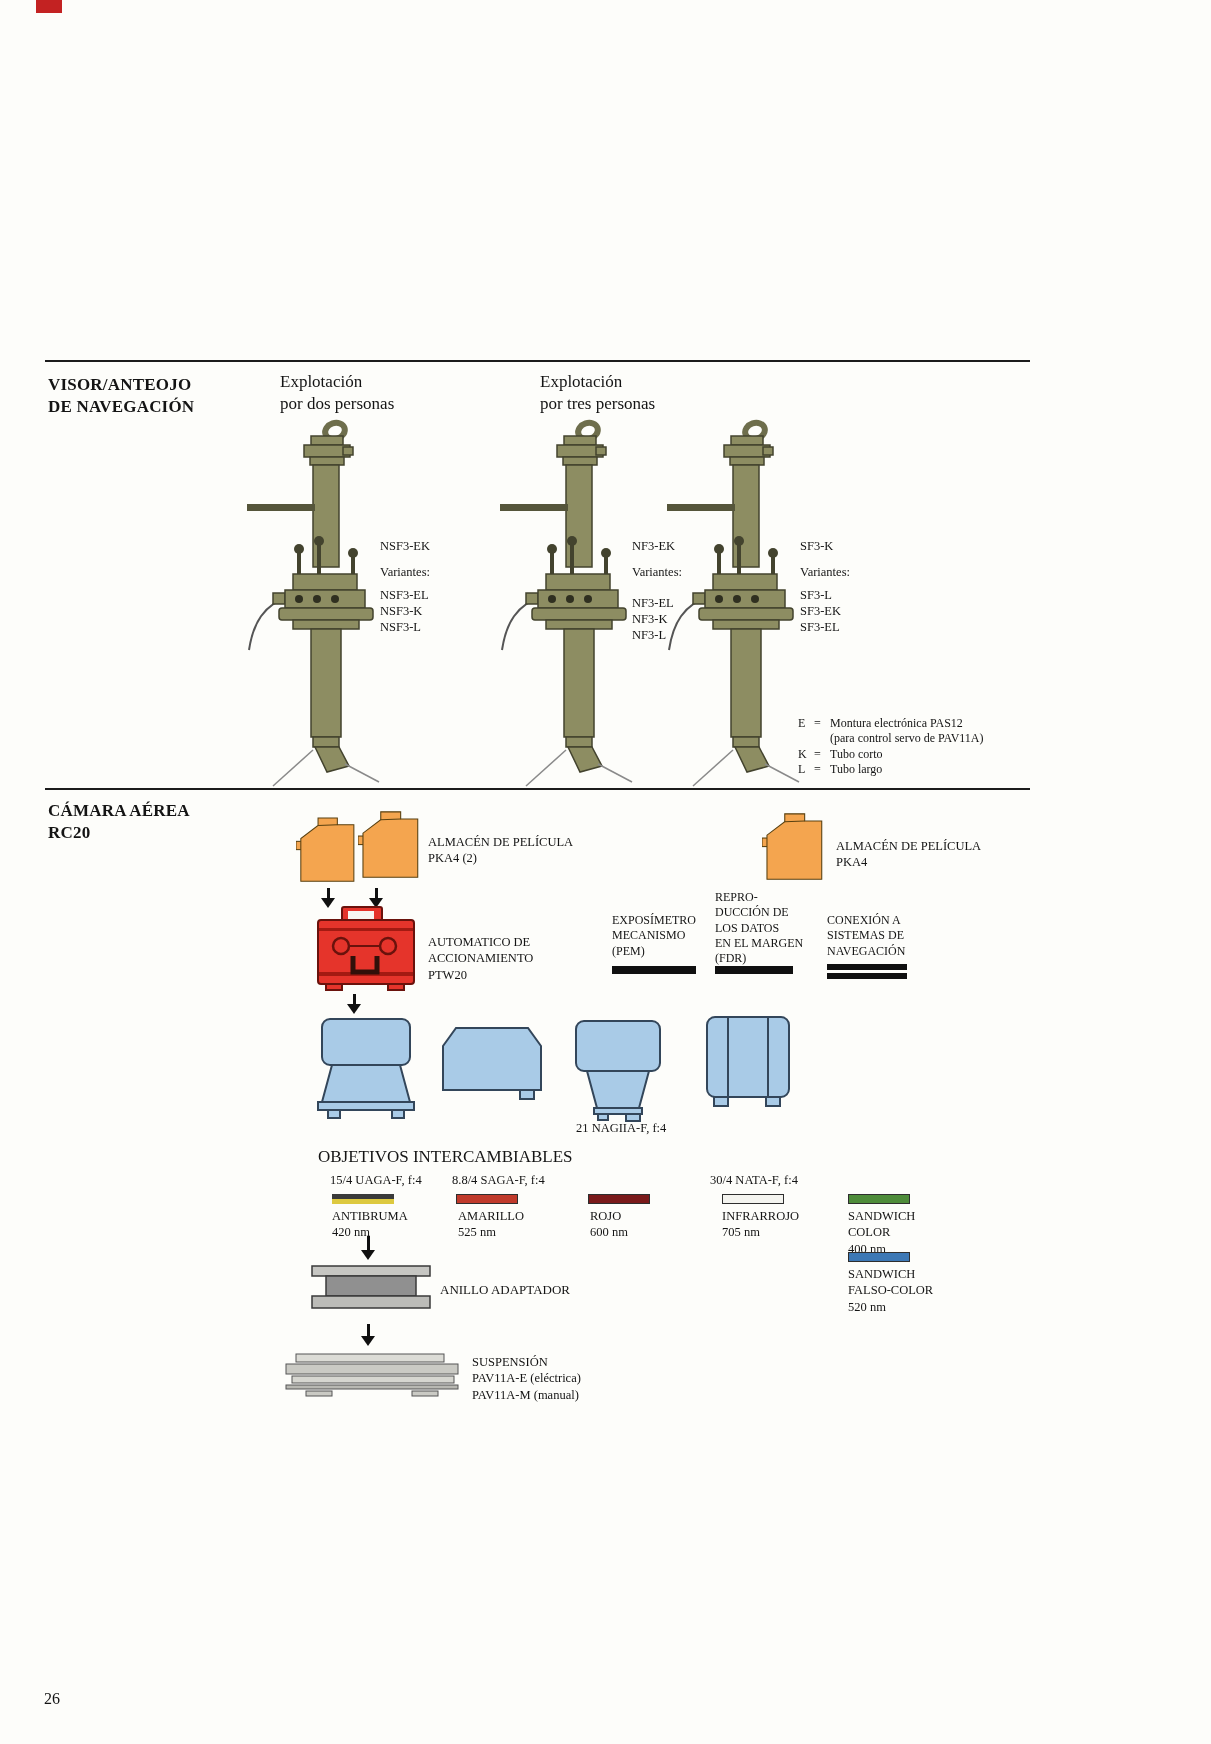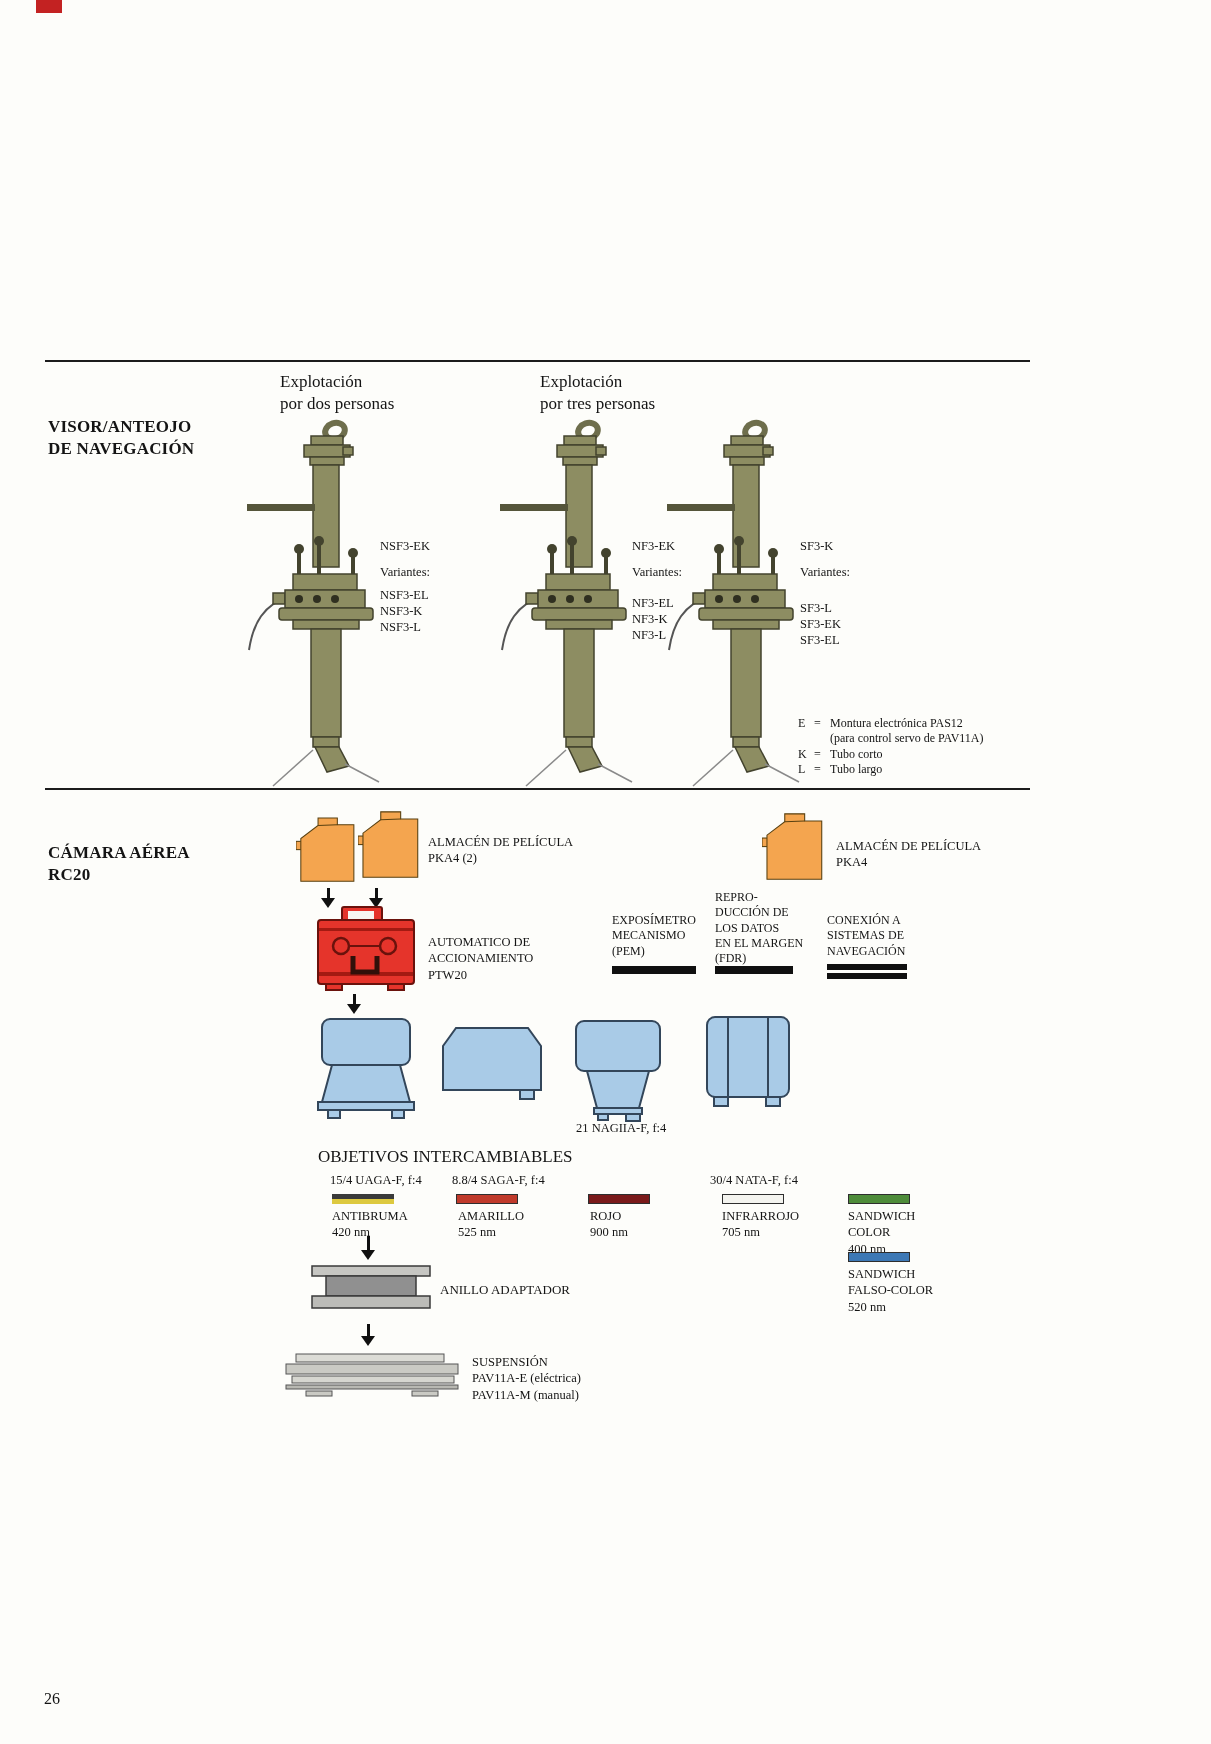--- a/index.html
+++ b/index.html
@@ -4,21 +4,21 @@
 <style>
   * { margin:0; padding:0; box-sizing:border-box; }
   html,body { background:#e9e9e5; }
   .page {
     position:relative; width:1211px; height:1744px; margin:0 auto;
     background:#fdfdfa; overflow:hidden;
     font-family:"Liberation Serif","DejaVu Serif",serif; color:#141414;
   }
   .abs { position:absolute; }
   .pre { white-space:pre-line; }
-  .h1  { font-size:17px; font-weight:bold; line-height:1.3; letter-spacing:.2px;margin-top:42px; }
+  .h1  { font-size:17px; font-weight:bold; line-height:1.3; letter-spacing:.2px; }
   .colhead { font-size:17px; line-height:1.3; }
   .lbl   { font-size:12.5px; line-height:1.3; }
   .lbl-s { font-size:12px;   line-height:1.28; }
   .rule { height:2px; background:#1c1c1c; }
   .bar  { background:#101010; }
   .chip { width:62px; height:10px; border:1.5px solid #2e2e2e; }
   .arrow { display:flex; flex-direction:column; align-items:center; width:16px; }
   .arrow .shaft { width:3px; background:#101010; }
   .arrow .head  { width:0; height:0; border-left:7px solid transparent;
                   border-right:7px solid transparent; border-top:10px solid #101010; }
@@ -167,21 +167,21 @@
   <div class="abs lbl" style="left:632px;top:538px">
     <div>NF3-EK</div>
     <div style="margin-top:10px">Variantes:</div>
     <div class="pre" style="margin-top:14px">NF3-EL
 NF3-K
 NF3-L</div>
   </div>
   <div class="abs lbl" style="left:800px;top:538px">
     <div>SF3-K</div>
     <div style="margin-top:10px">Variantes:</div>
-    <div class="pre" style="margin-top:19px">SF3-L
+    <div class="pre" style="margin-top:6px">SF3-L
 SF3-EK
 SF3-EL</div>
   </div>
 
   <div class="abs lbl-s" style="left:798px;top:716px">
     <div class="legend-row">
       <span class="k">E</span>
       <span class="eq">=</span>
       <span class="pre">Montura electrónica PAS12
 (para control servo de PAV11A)</span>
@@ -281,21 +281,21 @@
   <div class="abs chip" style="left:456px;top:1194px;background:var(--bar_red,#c03a2b)"></div>
   <div class="abs chip" style="left:588px;top:1194px;background:var(--bar_darkred,#7a1a1a)"></div>
   <div class="abs chip" style="left:722px;top:1194px;background:var(--bar_white,#f4f4ef)"></div>
   <div class="abs chip" style="left:848px;top:1194px;background:var(--bar_green,#4e8c3a)"></div>
 
   <div class="abs lbl pre" style="left:332px;top:1208px">ANTIBRUMA
 420 nm</div>
   <div class="abs lbl pre" style="left:458px;top:1208px">AMARILLO
 525 nm</div>
   <div class="abs lbl pre" style="left:590px;top:1208px">ROJO
-900 nm</div>
+600 nm</div>
   <div class="abs lbl pre" style="left:722px;top:1208px">INFRARROJO
 705 nm</div>
   <div class="abs lbl pre" style="left:848px;top:1208px">SANDWICH
 COLOR
 400 nm</div>
 
   <div class="abs chip" style="left:848px;top:1252px;background:var(--bar_blue,#3d78b5)"></div>
   <div class="abs lbl pre" style="left:848px;top:1266px">SANDWICH
 FALSO-COLOR
 520 nm</div>

